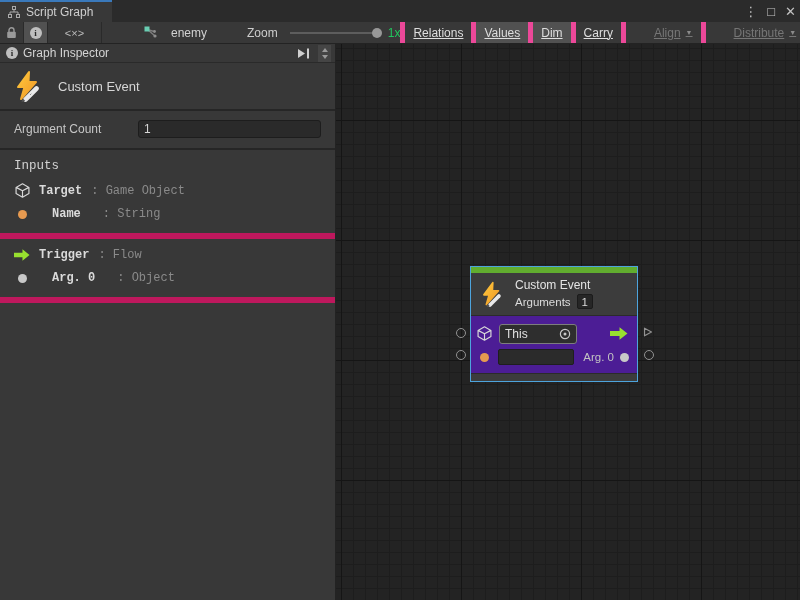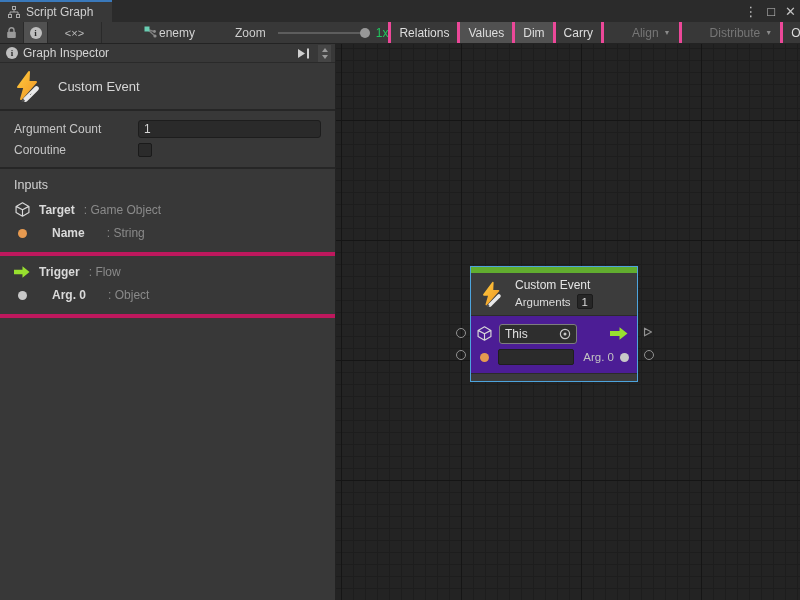--- a/index.html
+++ b/index.html
@@ -18,28 +18,28 @@
   .toolbar { height:22px; background:#383838; border-bottom:1px solid #232323;
     display:flex; align-items:stretch; font-size:12px; color:#dedede; }
   .tbtn { display:flex; align-items:center; justify-content:center; padding:0 8px;
     border-right:1px solid #2a2a2a; background:#383838; white-space:nowrap; }
   .tbtn.icon-btn { width:24px; padding:0; }
   .tbtn.active { background:#515151; }
   .tbtn.disabled { color:#767676;padding-left:28px; }
   .tbtn .caret { font-size:7px; margin-left:5px; color:#8a8a8a; }
   .tb-left { display:flex; align-items:stretch; }
   .tb-mid { display:flex; align-items:center; flex:1; }
-  .breadcrumb { display:flex; align-items:center; gap:1px; margin-left:42px; color:#d2d2d2; }
+  .breadcrumb { display:flex; align-items:center; gap:13px; margin-left:42px; color:#d2d2d2; }
   .zoomgrp { display:flex; align-items:center; margin-left:40px; }
   .zoom-label { color:#cdcdcd; }
   .zoom-track { width:88px; height:2px; background:#5d5d5d; margin-left:12px; position:relative; }
   .zoom-handle { position:absolute; right:-4px; top:-4px; width:10px; height:10px; border-radius:50%; background:#989898; }
   .zoom-val { margin-left:10px; color:#22c55e; }
   .tb-right { display:flex; align-items:stretch; }
-  .tb-right .tbtn { border-left:3px solid #ec4899; border-right:none; }
+  .tb-right .tbtn { border-left:5px solid #ec4899; border-right:none;text-decoration:underline; }
 
   
   .main { display:flex; height:556px; }
 
   
   .inspector { width:336px; background:#383838; border-right:1px solid #232323; color:#c8c8c8; font-size:12px; }
   .insp-header { height:19px; display:flex; align-items:center; padding:0 4px 0 6px;
     border-bottom:1px solid #2a2a2a; gap:5px; }
   .insp-header .title { flex:1; color:#d4d4d4; }
   .info-circ { width:12px; height:12px; border-radius:50%; background:#bfbfbf; color:#2b2b2b;
@@ -52,21 +52,21 @@
   .unit-head { height:48px; display:flex; align-items:center; gap:14px; padding:0 0 0 12px;
     border-bottom:2px solid #262626; }
   .unit-title { font-size:13px; color:#d6d6d6; }
   .fieldsec { padding:9px 14px 10px 14px; border-bottom:2px solid #262626; }
   .frow { display:flex; align-items:center; margin-bottom:5px;gap:24px; }
   .frow:last-child { margin-bottom:0; }
   .flabel { width:100px; color:#c6c6c6; }
   .textfield { flex:1; height:18px; background:#2a2a2a; border:1px solid #1d1d1d; border-radius:3px;
     color:#d6d6d6; font-size:12px; padding:0 5px; font-family:"Liberation Sans", sans-serif; outline:none; }
   .checkbox { width:14px; height:14px; background:#2b2b2b; border:1px solid #1a1a1a; border-radius:2px; }
-  .portsec { padding:9px 21px 12px 14px; border-bottom:4px solid #be185d; }
+  .portsec { padding:9px 21px 12px 14px; border-bottom:6px solid #be185d;font-family:Liberation Mono, monospace; }
   .sec-title { color:#d2d2d2; font-size:12.5px; margin-bottom:10px; }
   .prow { display:flex; align-items:center; gap:9px; margin-bottom:9px; }
   .prow:last-child { margin-bottom:0;gap:22px; }
   .picon { width:16px; display:flex; justify-content:center; align-items:center; }
   .pname { font-weight:bold; color:#dadada; }
   .ptype { color:#8a8a8a; }
   .dot { border-radius:50%; display:inline-block; }
   .dot.orange { width:9px; height:9px; background:var(--string-orange,#e79a50); }
   .dot.gray { width:9px; height:9px; background:var(--object-gray,#c8c8c8); }
 
@@ -224,24 +224,20 @@
         <path d="M13.5 29.5 L24.5 18.5" stroke="#3c3c3c" stroke-width="1" stroke-dasharray="0 7 1 30"></path>
         <path d="M9.5 32 L13.2 30.8 L10.8 28.4 Z" fill="#555555"></path>
       </svg>
       <span class="unit-title">Custom Event</span>
     </div>
 
     <div class="fieldsec">
       <div class="frow">
         <span class="flabel">Argument Count</span>
         <input class="textfield" value="1" style="">
-      </div>
-      <div class="frow">
-        <span class="flabel">Coroutine</span>
-        <div class="checkbox"></div>
       </div>
     </div>
 
     <div class="portsec">
       <div class="sec-title">Inputs</div>
       <div class="prow">
         <span class="picon">
           <svg width="15" height="15" viewBox="0 0 14 14">
             <path d="M7 0.8 L13 4.1 V9.9 L7 13.2 L1 9.9 V4.1 Z M1 4.1 L7 7.3 L13 4.1 M7 7.3 V13.2" fill="none" stroke="#d8d8d8" stroke-width="1.1" stroke-linejoin="round"></path>
           </svg>

